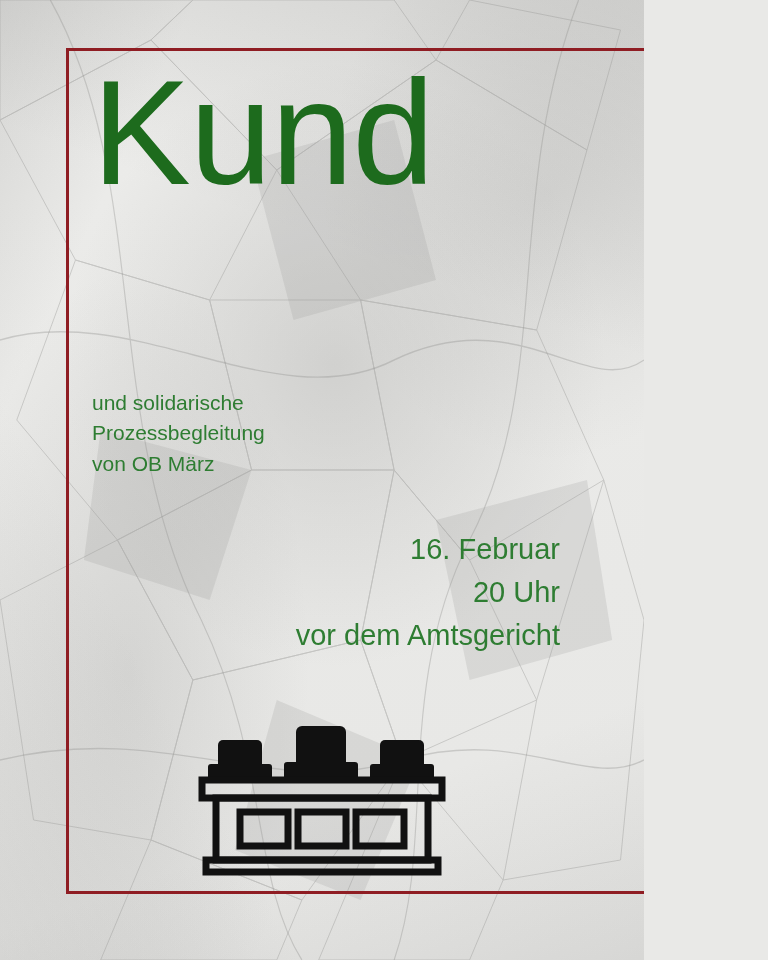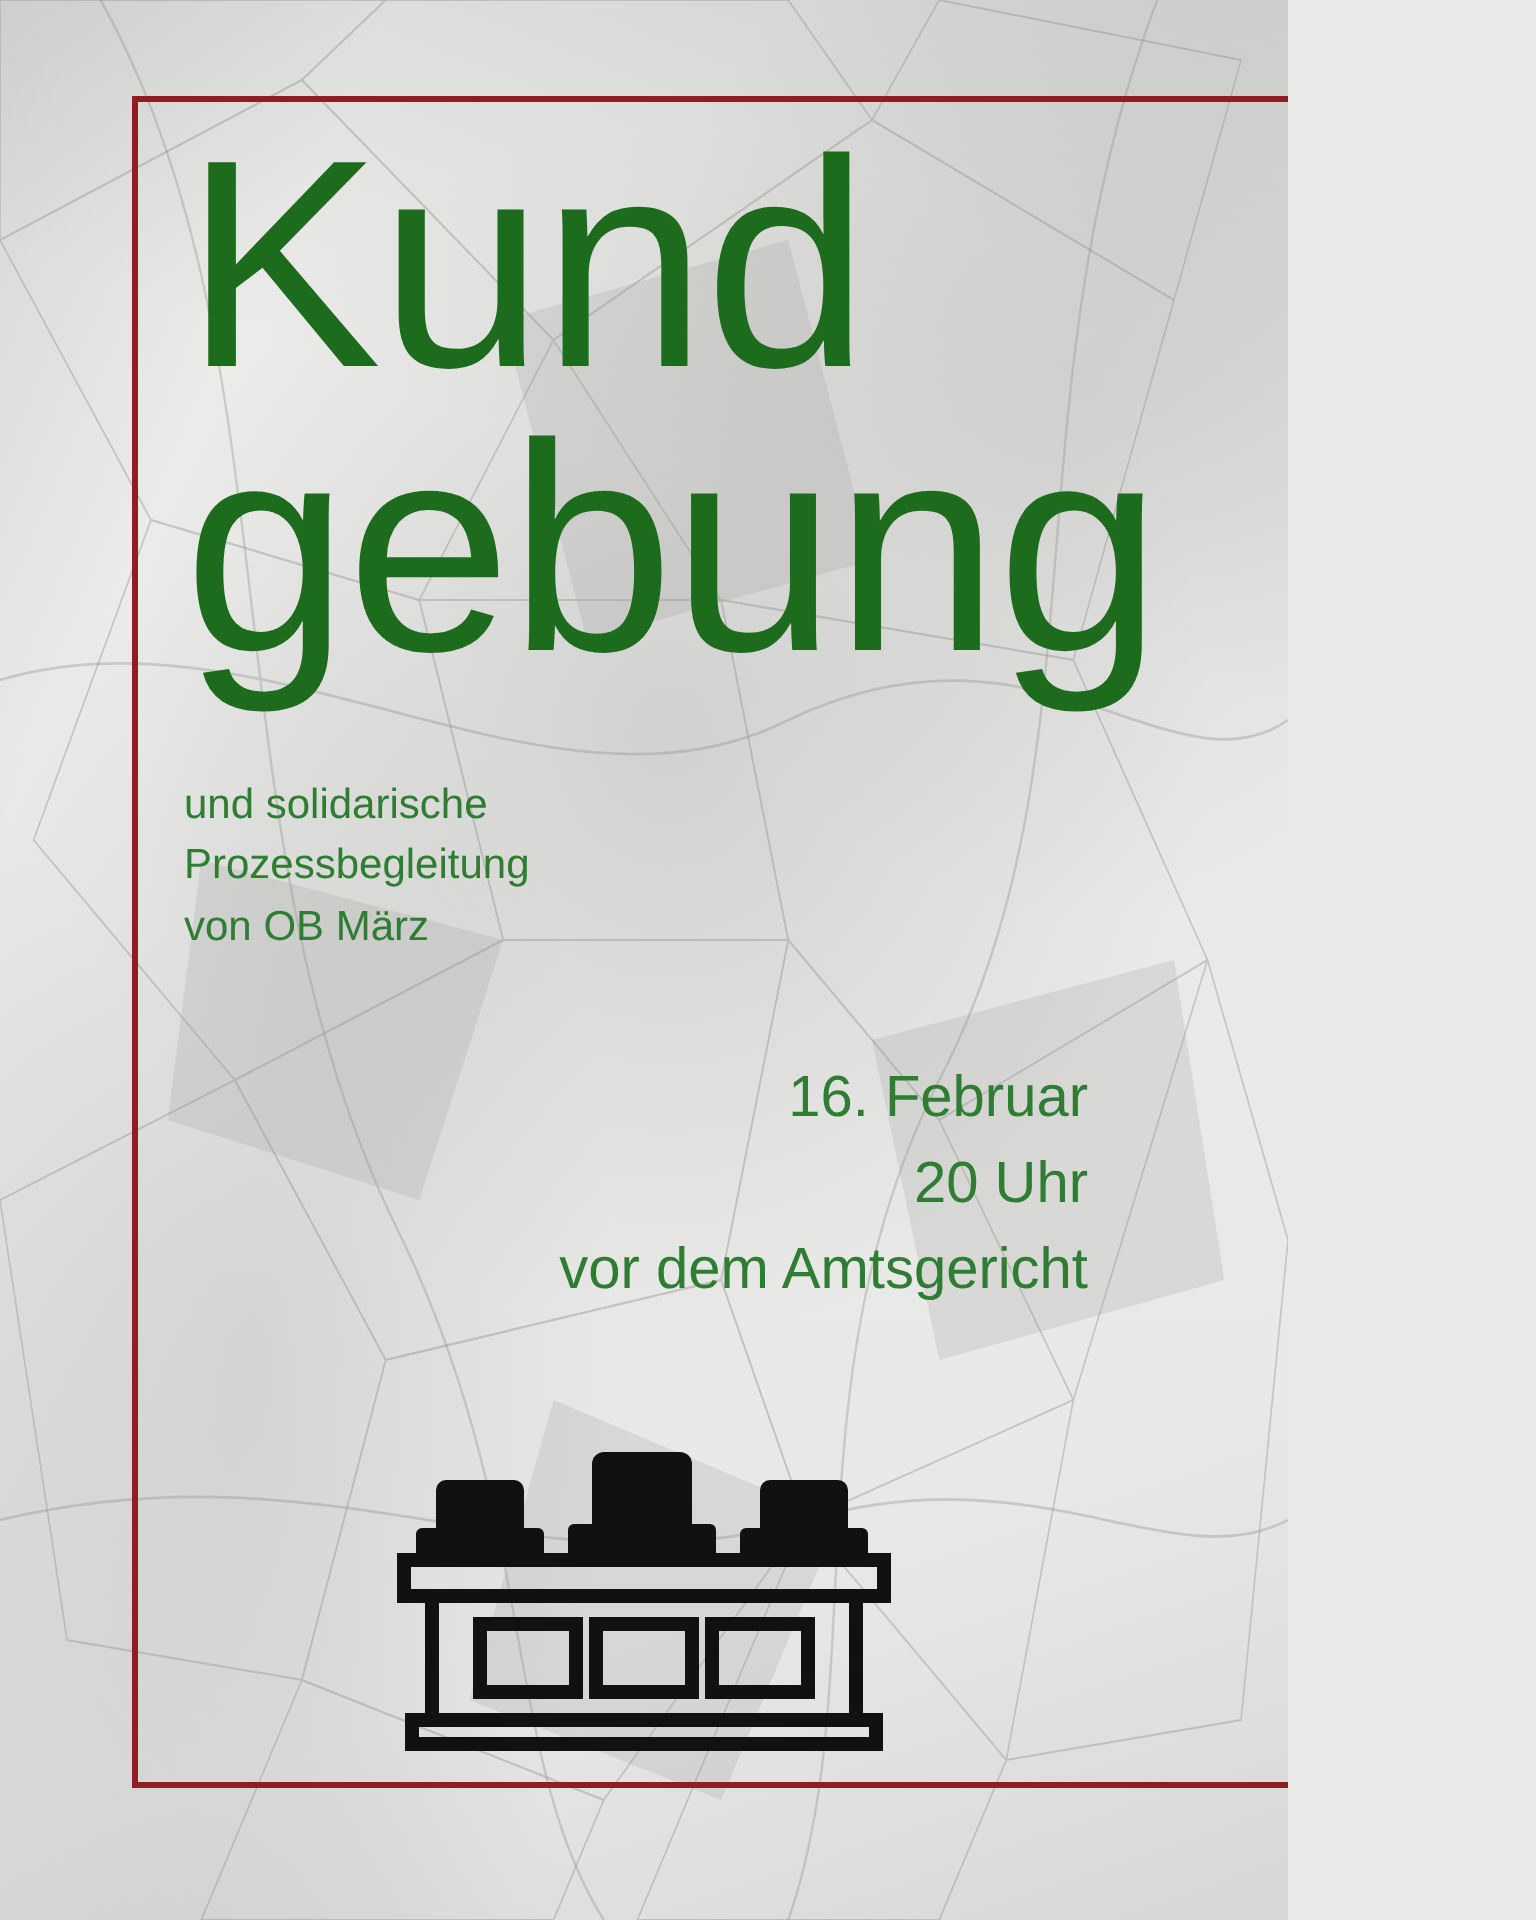--- a/index.html
+++ b/index.html
@@ -82,21 +82,21 @@
     width: 420px;
     color: #2e7d32;
     font-size: 21px;
     line-height: 1.45;
     font-weight: 400;
   }
   .subhead span { display: block; }
 
   .details {
     position: absolute;
-    right: 100px;
+    right: 84px;
     top: 528px;
     width: 420px;
     text-align: right;
     color: #2e7d32;
     font-size: 29px;
     line-height: 1.48;
     font-weight: 400;
   }
   .details span { display: block; }
 
@@ -148,21 +148,20 @@
       </g>
     </svg>
   </div>
 
   <div class="frame"></div>
 
   <div class="content">
 
     <div class="headline">
       <span class="l1">Kund</span>
-      <span class="l2">gebung</span>
     </div>
 
     <div class="subhead">
       <span>und solidarische</span>
       <span>Prozessbegleitung</span>
       <span>von OB März</span>
     </div>
 
     <div class="details">
       <span>16. Februar</span>

